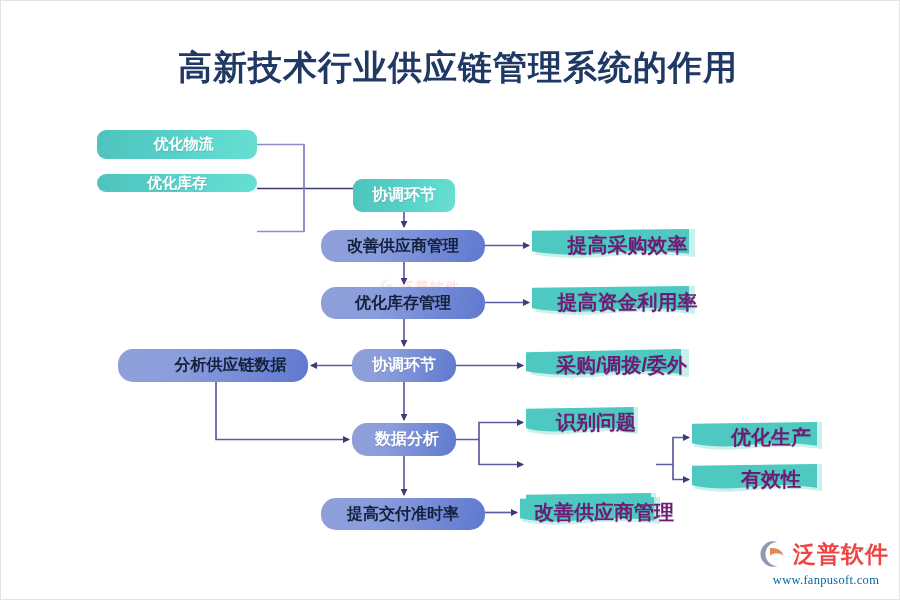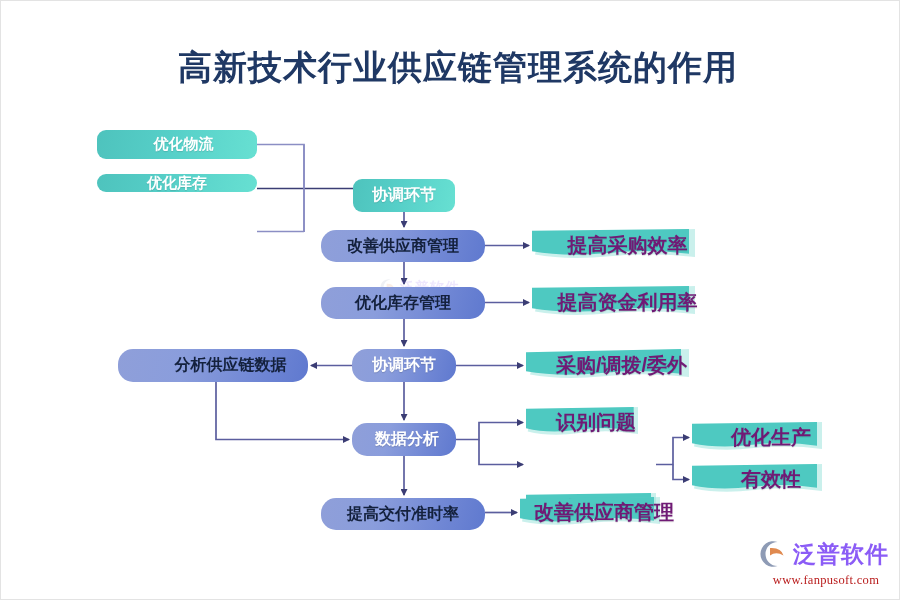--- a/index.html
+++ b/index.html
@@ -70,28 +70,28 @@
   
   .logo{
     position:absolute;
     left:757px;top:538px;
     width:136px;height:52px;
     z-index:5;
   }
   .logo-row{display:flex;align-items:center;gap:5px;}
   .logo-mark{width:30px;height:30px;flex:0 0 auto;}
   .logo-name{
-    font-size:23px;font-weight:bold;color:#8b5cf6;letter-spacing:1px;
+    font-size:23px;font-weight:bold;color:#ef4444;letter-spacing:1px;
     line-height:1;
   }
   .logo-url{
     margin-top:4px;
     text-align:center;
     font-size:12.5px;
-    color:#b91c1c;
+    color:#0369a1;
     font-family:"Liberation Serif","DejaVu Serif",serif;
     letter-spacing:.3px;
   }
   
   .wm-ghost{
     position:absolute;
     left:378px;top:277px;
     opacity:.14;
     z-index:2;
     pointer-events:none;

